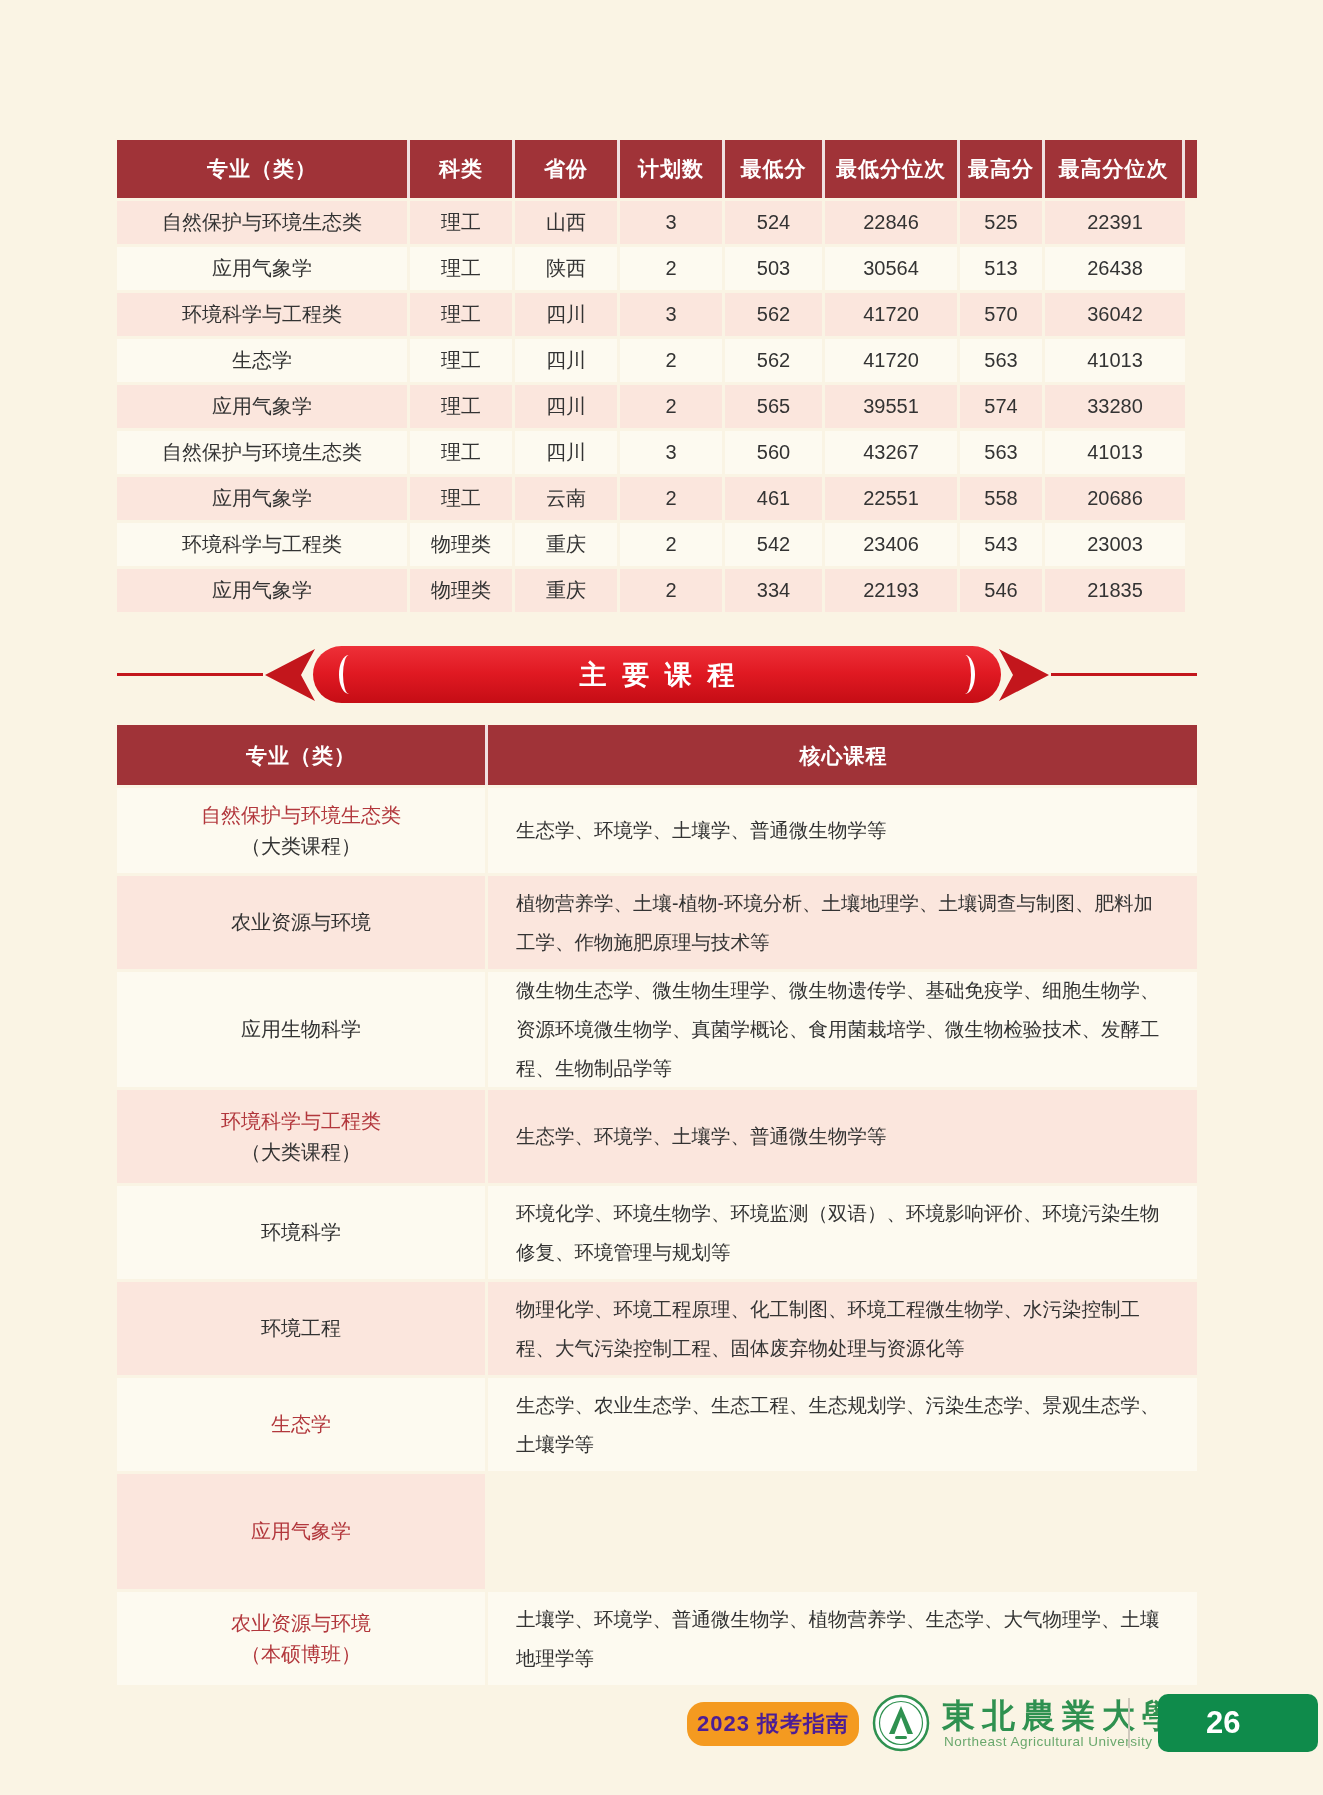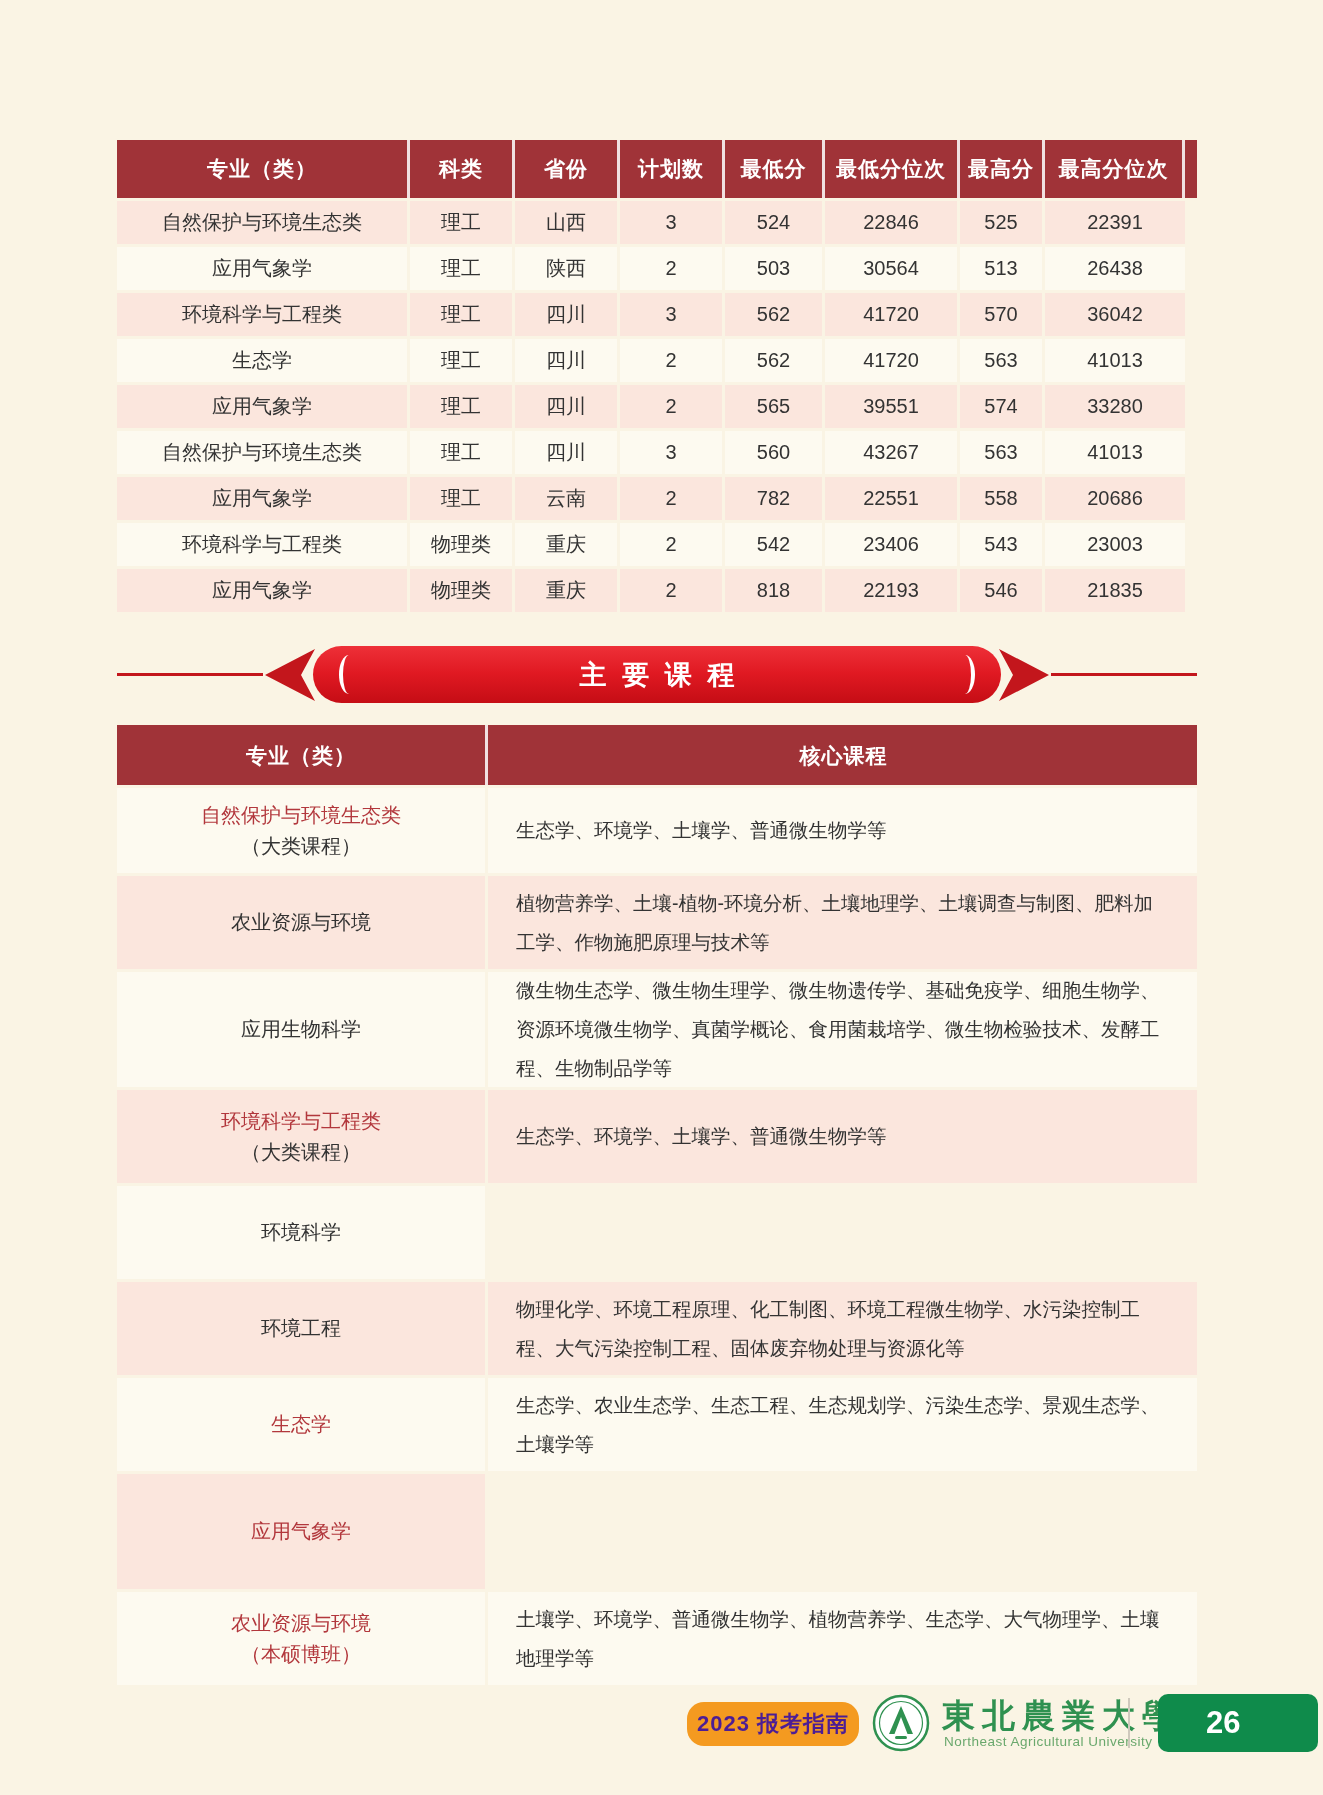--- a/index.html
+++ b/index.html
@@ -174,41 +174,41 @@
     <div class="cell c5">560</div>
     <div class="cell c6">43267</div>
     <div class="cell c7">563</div>
     <div class="cell c8">41013</div>
   </div>
   <div class="adm-row pink">
     <div class="cell c1">应用气象学</div>
     <div class="cell c2">理工</div>
     <div class="cell c3">云南</div>
     <div class="cell c4">2</div>
-    <div class="cell c5">782</div>
+    <div class="cell c5">461</div>
     <div class="cell c6">22551</div>
     <div class="cell c7">558</div>
     <div class="cell c8">20686</div>
   </div>
   <div class="adm-row cream">
     <div class="cell c1">环境科学与工程类</div>
     <div class="cell c2">物理类</div>
     <div class="cell c3">重庆</div>
     <div class="cell c4">2</div>
     <div class="cell c5">542</div>
     <div class="cell c6">23406</div>
     <div class="cell c7">543</div>
     <div class="cell c8">23003</div>
   </div>
   <div class="adm-row pink">
     <div class="cell c1">应用气象学</div>
     <div class="cell c2">物理类</div>
     <div class="cell c3">重庆</div>
     <div class="cell c4">2</div>
-    <div class="cell c5">818</div>
+    <div class="cell c5">334</div>
     <div class="cell c6">22193</div>
     <div class="cell c7">546</div>
     <div class="cell c8">21835</div>
   </div>
 </div>
 
 <div class="banner">
   <div class="hline left"></div>
   <div class="chev left"></div>
   <div class="pill">
@@ -253,20 +253,21 @@
       <span class="red">环境科学与工程类</span>
       <span>（大类课程）</span>
     </div>
     <div class="col col-courses">生态学、环境学、土壤学、普通微生物学等</div>
   </div>
 
   <div class="crs-row cream h2">
     <div class="col col-major">
       <span>环境科学</span>
     </div>
+    <div class="col col-courses">环境化学、环境生物学、环境监测（双语）、环境影响评价、环境污染生物修复、环境管理与规划等</div>
   </div>
 
   <div class="crs-row pink h2">
     <div class="col col-major">
       <span>环境工程</span>
     </div>
     <div class="col col-courses">物理化学、环境工程原理、化工制图、环境工程微生物学、水污染控制工程、大气污染控制工程、固体废弃物处理与资源化等</div>
   </div>
 
   <div class="crs-row cream h2">

